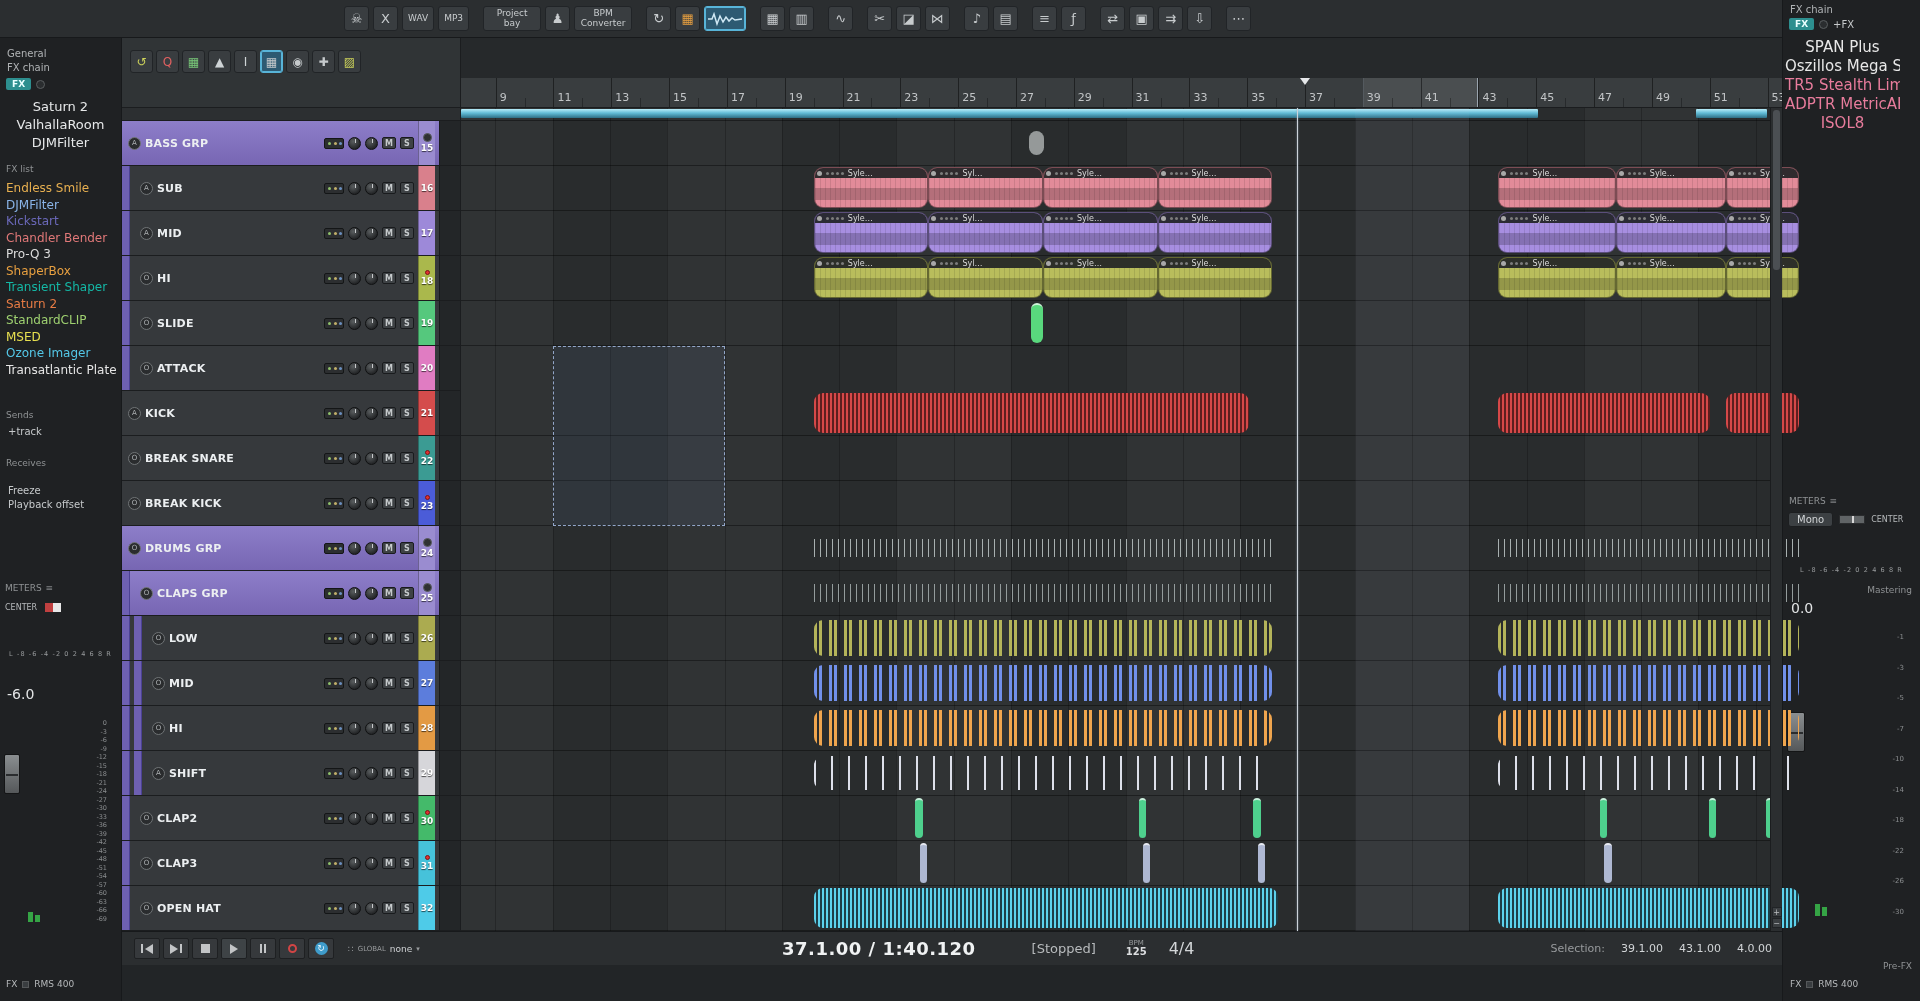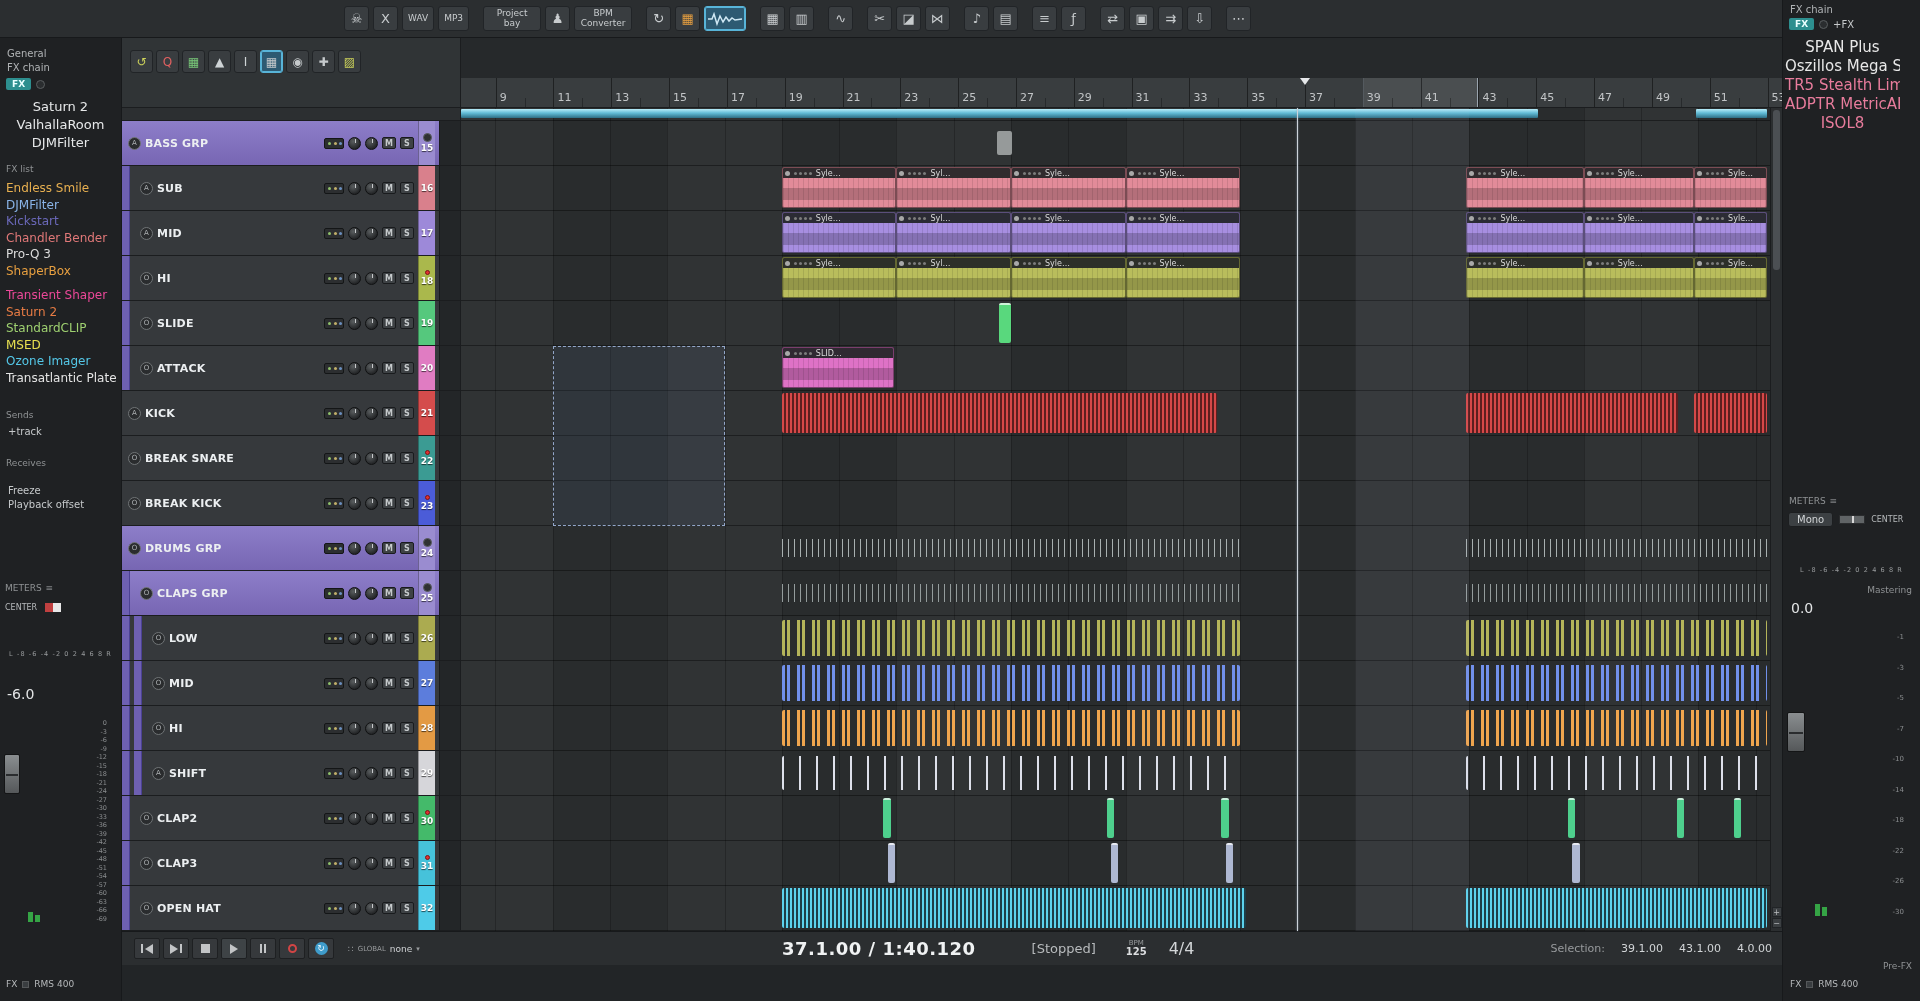--- a/index.html
+++ b/index.html
@@ -92,21 +92,21 @@
   .knob{width:13px;height:13px;border-radius:50%;background:radial-gradient(circle at 38% 32%,#5a5e60,#242628 72%);border:1px solid #101112;position:relative;flex:none;}
   .knob::after{content:"";position:absolute;left:50%;top:1px;width:1px;height:4px;background:#c8cacc;}
   .ms{width:14px;height:12px;background:#3e4245;border:1px solid #191b1d;border-radius:2px;color:#c6cacc;font-size:8px;font-weight:bold;display:flex;align-items:center;justify-content:center;flex:none;}
   .numstrip{width:17px;align-self:stretch;display:flex;flex-direction:column;align-items:center;justify-content:center;gap:1px;border-left:1px solid rgba(0,0,0,.3);flex:none;}
   .numtxt{font-size:9px;font-weight:bold;color:#fff;text-shadow:0 1px 1px rgba(0,0,0,.65);}
   .armdot{width:5px;height:5px;border-radius:50%;background:#e03030;border:1px solid #7c1414;}
   .folddot{width:9px;height:9px;border-radius:50%;background:#2f3133;border:1px solid #595c5e;}
   .tmeter{width:21px;align-self:stretch;background:#232628;border-left:1px solid #191b1d;flex:none;}
   .lane{flex:1;position:relative;border-bottom:1px solid rgba(0,0,0,.38);}
 
-  .clip{position:absolute;top:1px;bottom:2px;border-radius:2px;overflow:hidden;}
+  .clip{position:absolute;top:1px;bottom:2px;border-radius:9px;overflow:hidden;margin-left:32px;}
   .clip.audio{border:1px solid rgba(0,0,0,.45);}
   .clip.audio::after{content:"";position:absolute;left:0;right:0;top:10px;bottom:0;background:repeating-linear-gradient(90deg,rgba(0,0,0,.10) 0 1px,transparent 1px 5px);}
   .chead{height:10px;background:rgba(33,35,37,.92);display:flex;align-items:center;padding:0 2px;position:relative;z-index:2;}
   .cdots{width:5px;height:5px;border-radius:50%;background:#a8a8a8;box-shadow:8px 0 0 -1px #7c7c7c,13px 0 0 -1px #7c7c7c,18px 0 0 -1px #7c7c7c,23px 0 0 -1px #7c7c7c;flex:none;margin-right:26px;}
   .clabel{font-size:8px;color:#dadada;white-space:nowrap;}
   .cwave{position:absolute;left:0;right:0;top:52%;height:30%;background:rgba(0,0,0,.20);}
   .clip.dense{top:2px;bottom:2px;}
   .clip.bars{top:4px;bottom:4px;}
   .clip.thin{top:5px;bottom:5px;}
   .clip.gwave{top:0;bottom:0;}
@@ -207,21 +207,21 @@
             <div>DJMFilter</div>
           </div>
         <div class="abs seclabel" style="top:126px;left:6px">FX list</div>
         <div class="abs fxlist" style="top:142px;left:6px;right:2px">
             <div style="color: rgb(232, 176, 80);">Endless Smile</div>
             <div style="color: rgb(138, 180, 232);">DJMFilter</div>
             <div style="color: rgb(106, 104, 184);">Kickstart</div>
             <div style="color: rgb(224, 120, 120);">Chandler Bender</div>
             <div style="color: rgb(220, 220, 220);">Pro-Q 3</div>
             <div style="color: rgb(232, 160, 64);">ShaperBox</div>
-            <div style="color: #ec4899; margin-top: 8px;">Transient Shaper</div>
+            <div style="color: #14b8a6;">Transient Shaper</div>
             <div style="color: rgb(232, 124, 68);">Saturn 2</div>
             <div style="color: rgb(158, 208, 112);">StandardCLIP</div>
             <div style="color: rgb(232, 224, 80);">MSED</div>
             <div style="color: rgb(84, 200, 232);">Ozone Imager</div>
             <div style="color: rgb(228, 228, 228);">Transatlantic Plate</div>
           </div>
         <div class="abs seclabel" style="top:372px;left:6px">Sends</div>
         <div class="abs smalltxt" style="top:388px;left:8px">+track</div>
         <div class="abs seclabel" style="top:420px;left:6px">Receives</div>
         <div class="abs smalltxt" style="top:447px;left:8px">Freeze</div>
@@ -658,29 +658,20 @@
                     <div class="io"></div>
                     <div class="knob"></div>
                     <div class="knob"></div>
                     <div class="ms">M</div>
                     <div class="ms">S</div>
                     <div class="numstrip" style="background: rgb(224, 124, 194);">
                       <span class="numtxt">20</span>
                     </div>
                     <div class="tmeter"></div>
                   </div>
-                  <div class="lane">
-                    <div class="clip audio" style="left: 24.5077%; width: 8.53392%; background: rgb(222, 114, 198);">
-                      <div class="chead">
-                        <div class="cdots"></div>
-                        <span class="clabel">SLID…</span>
-                      </div>
-                      <div class="cwave"></div>
-                    </div>
-                  </div>
                 </div>
                 <div class="track-row">
                   <div class="tcp">
                     <div class="arm">A</div>
                     <div class="tname">KICK</div>
                     <div class="io"></div>
                     <div class="knob"></div>
                     <div class="knob"></div>
                     <div class="ms">M</div>
                     <div class="ms">S</div>

